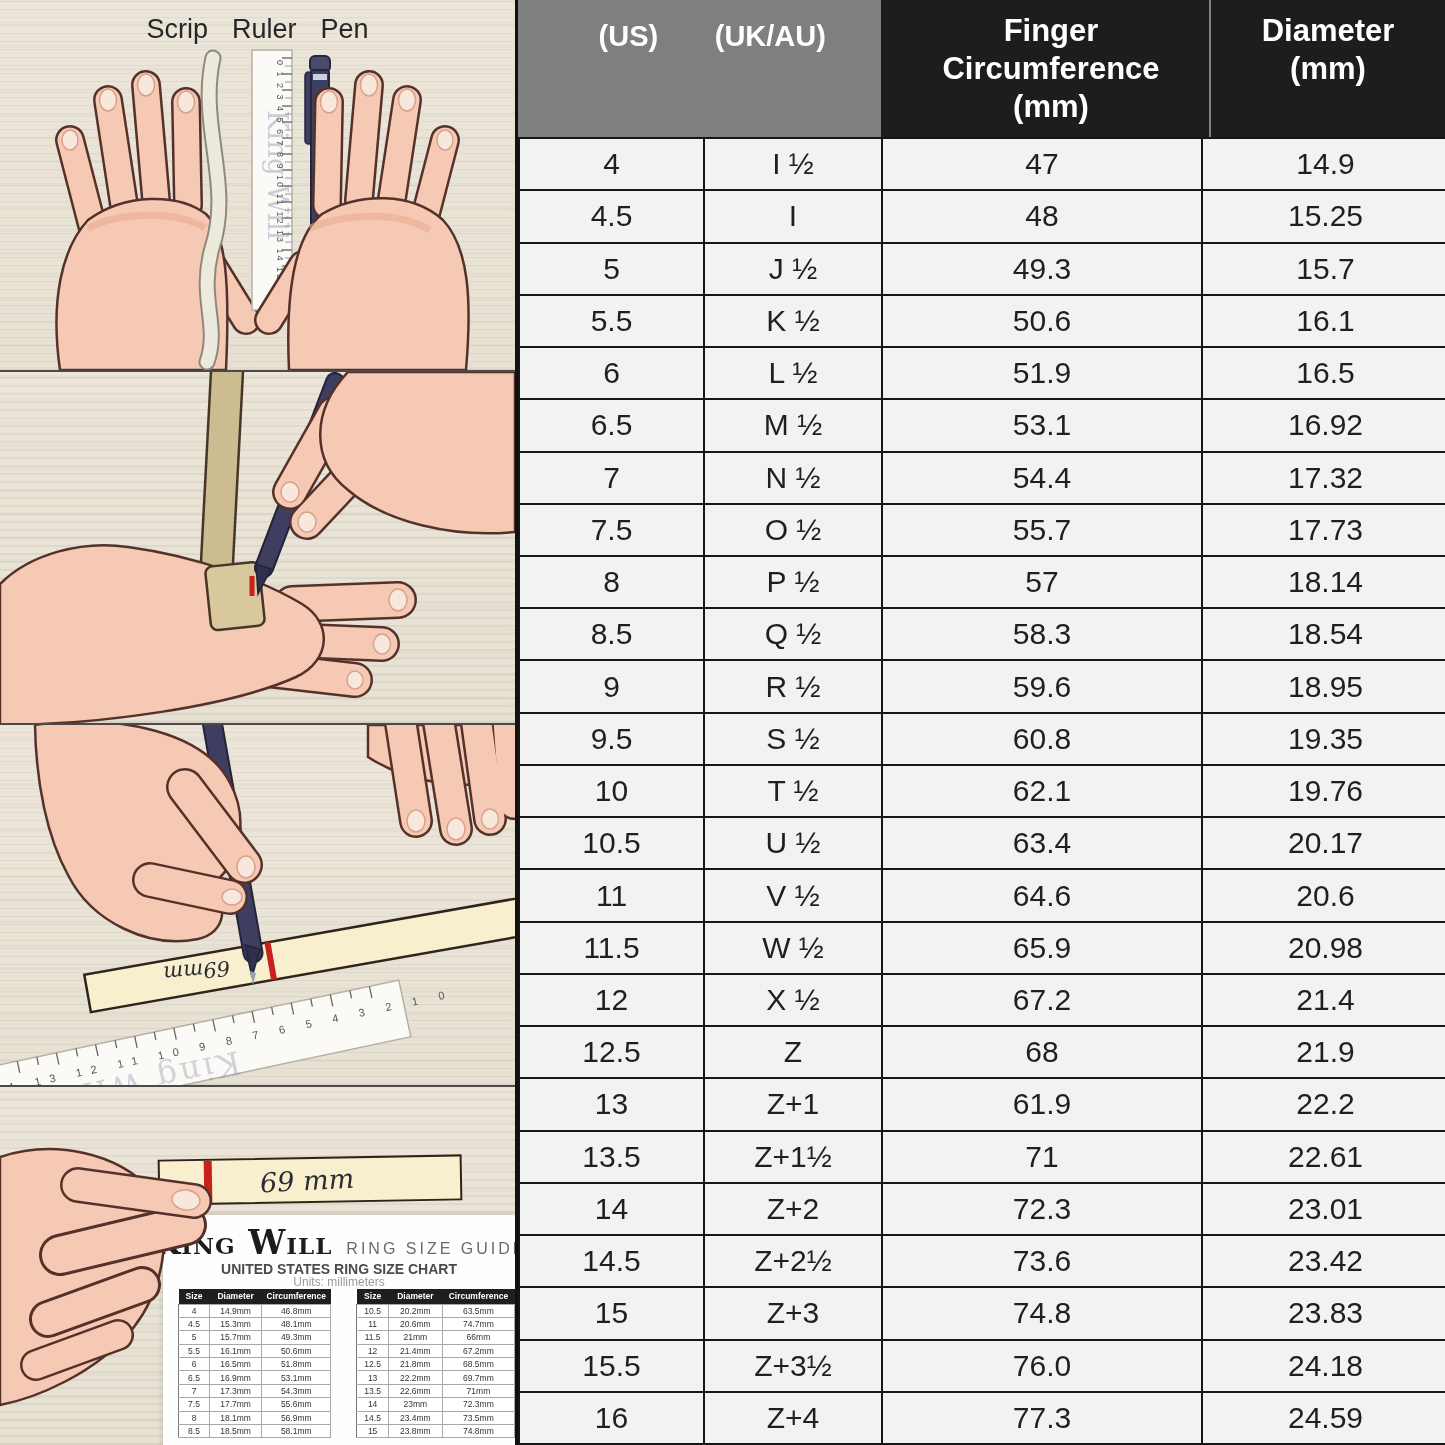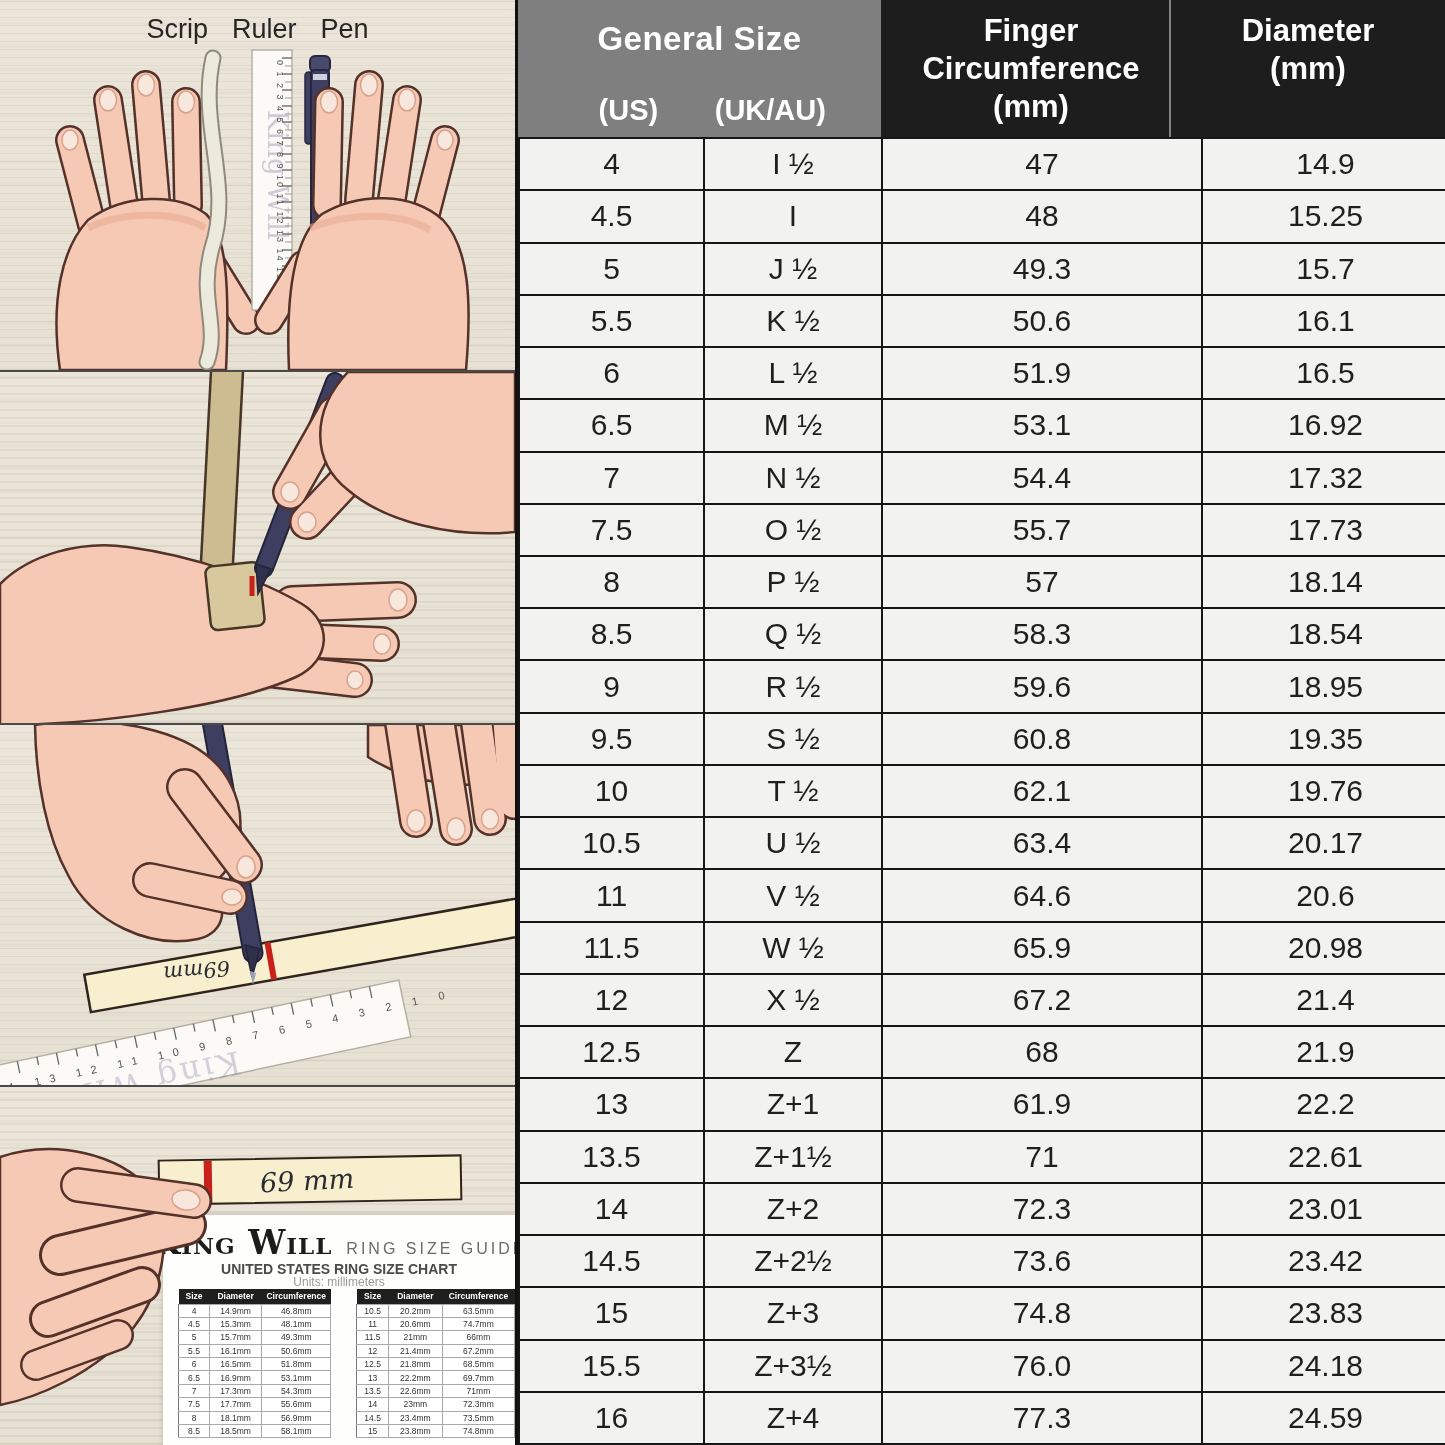--- a/index.html
+++ b/index.html
@@ -58,21 +58,21 @@
   .thead { display:flex; height:139px; background:#1d1d1d; }
   .th-general { width:363px; background:#7f7f7f; color:#fff;
     display:flex; flex-direction:column; justify-content:space-between;
     padding:20px 0 10px; }
   .gs-title { text-align:center; font-size:33px; font-weight:700; letter-spacing:.5px; }
   .gs-sub { display:flex; font-size:29px; font-weight:700; }
   .gs-sub span:nth-child(1) { width:185px; text-align:center;margin-left:24px; }
   .gs-sub span:nth-child(2) { width:178px; text-align:left; }
   .th-dark { color:#fff; text-align:center; padding-top:12px; }
   .th-dark div { font-size:31px; font-weight:700; line-height:38px; }
-  .th-circ { width:288px;padding-left:12px; }
+  .th-circ { width:328px;padding-left:12px; }
   .th-diam { flex:1; border-left:2px solid #828282; }
   table.grid { border-collapse:collapse; table-layout:fixed; width:930px; height:1306px; }
   table.grid td { border:2.5px solid #161616; background:#f2f2f0; text-align:center;
     font-size:30px; color:#1f1f1f; padding:0; }
   table.grid tr { height:52.24px; }
 </style>
 </head>
 <body>
 
 <div class="page">
@@ -463,21 +463,20 @@
             <line x1="78" y1="98" x2="194" y2="114"></line>
           </g>
         <ellipse cx="186" cy="113" rx="14" ry="10" fill="#f8e7dc" stroke="#d9a28c" stroke-width="1.5" transform="rotate(8 186 113)"></ellipse>
       </svg>
     </section>
   </div>
 
   <div class="rtable">
     <div class="thead">
       <div class="th-general">
-        <div class="gs-title">General Size</div>
         <div class="gs-sub">
           <span>(US)</span>
           <span>(UK/AU)</span>
         </div>
       </div>
       <div class="th-dark th-circ">
         <div>Finger</div>
         <div>Circumference</div>
         <div>(mm)</div>
       </div>

